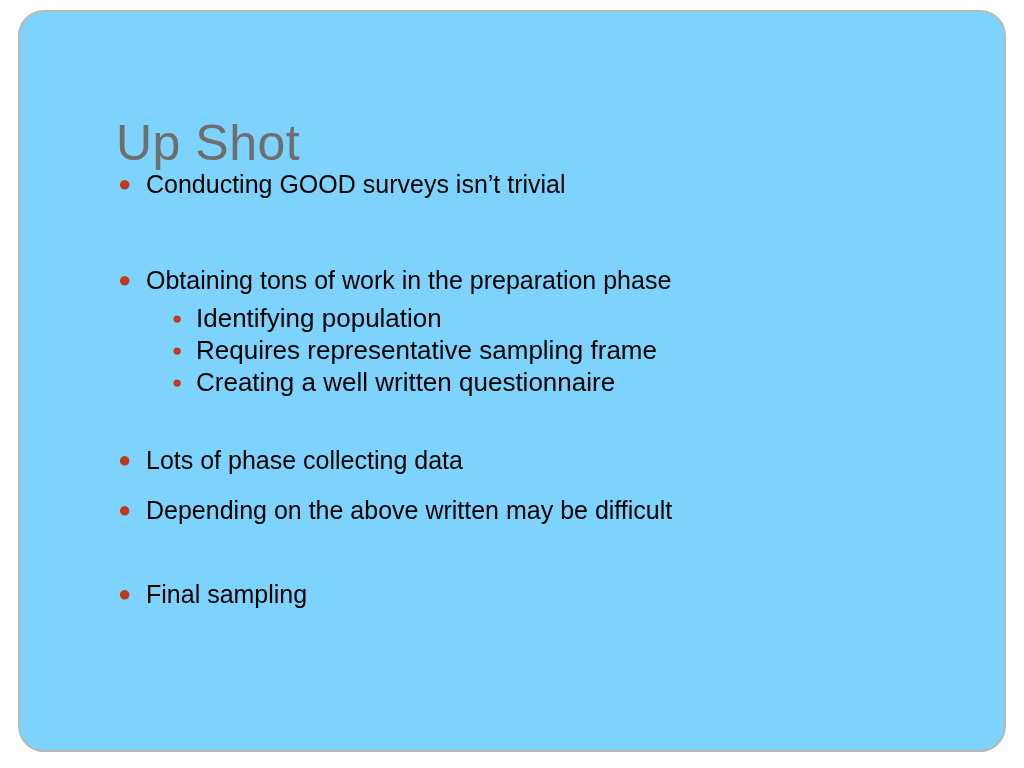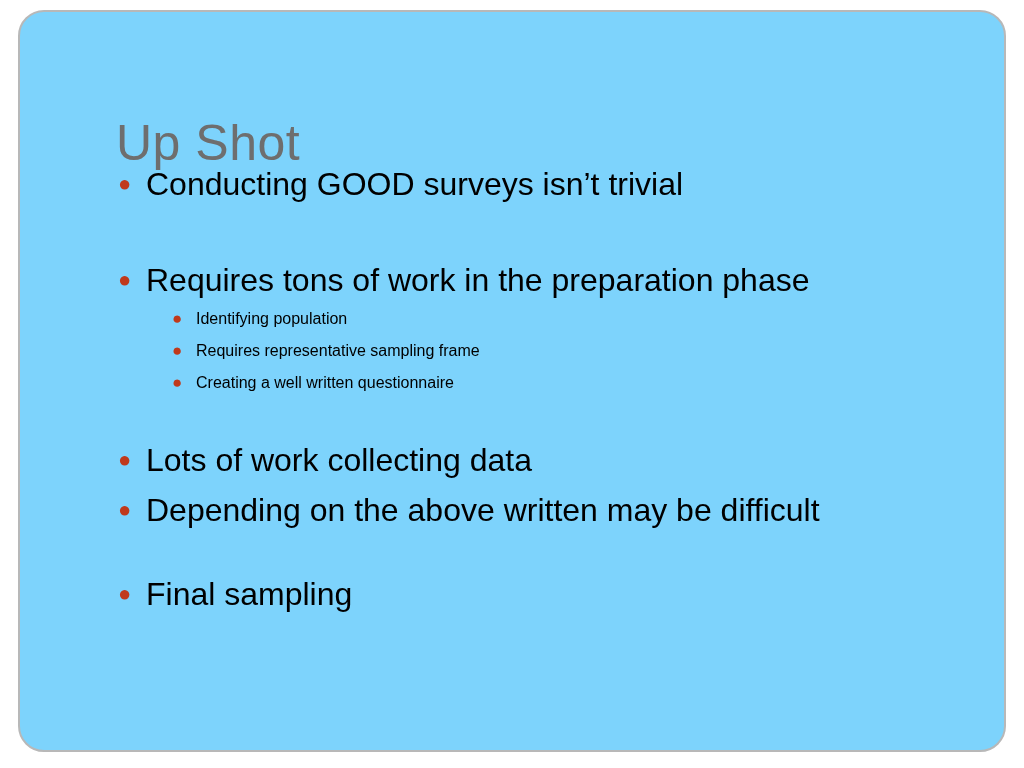--- a/index.html
+++ b/index.html
@@ -51,21 +51,21 @@
     width: 30px;
     color: #c0391b;
     font-size: 22px;
     line-height: 33px;
     text-align: left;
     padding-left: 2px;
     box-sizing: border-box;
   }
   .l1 .text {
     flex: 1 1 auto;
-    font-size: 32px;
+    font-size: 25px;
     color: #000000;
     line-height: 34px;
   }
   .l2-group {
     margin: 2px 0 0 0;
   }
   .l2 {
     display: flex;
     align-items: flex-start;
     margin: 0 0 1px 0;
@@ -75,21 +75,21 @@
   .l2 .bullet {
     flex: 0 0 auto;
     width: 24px;
     color: #c0391b;
     font-size: 17px;
     line-height: 31px;
     text-align: left;
   }
   .l2 .text {
     flex: 1 1 auto;
-    font-size: 16px;
+    font-size: 26px;
     color: #000000;
     line-height: 31px;
   }
   .spacer-lg { height: 56px; }
   .spacer-md { height: 44px; }
   .spacer-sm { height: 10px; }
 </style>
 </head>
 <body>
 
@@ -101,21 +101,21 @@
 
     <div class="l1">
       <span class="bullet">●</span>
       <span class="text">Conducting GOOD surveys isn’t trivial</span>
     </div>
 
     <div class="spacer-lg"></div>
 
     <div class="l1">
       <span class="bullet">●</span>
-      <span class="text">Requires tons of work in the preparation phase</span>
+      <span class="text">Obtaining tons of work in the preparation phase</span>
     </div>
 
     <div class="l2-group">
       <div class="l2">
         <span class="bullet">●</span>
         <span class="text">Identifying population</span>
       </div>
       <div class="l2">
         <span class="bullet">●</span>
         <span class="text">Requires representative sampling frame</span>
@@ -123,21 +123,21 @@
       <div class="l2">
         <span class="bullet">●</span>
         <span class="text">Creating a well written questionnaire</span>
       </div>
     </div>
 
     <div class="spacer-md"></div>
 
     <div class="l1">
       <span class="bullet">●</span>
-      <span class="text">Lots of work collecting data</span>
+      <span class="text">Lots of phase collecting data</span>
     </div>
 
     <div class="spacer-sm"></div>
 
     <div class="l1">
       <span class="bullet">●</span>
       <span class="text">Depending on the above written may be difficult</span>
     </div>
 
     <div class="spacer-md"></div>

